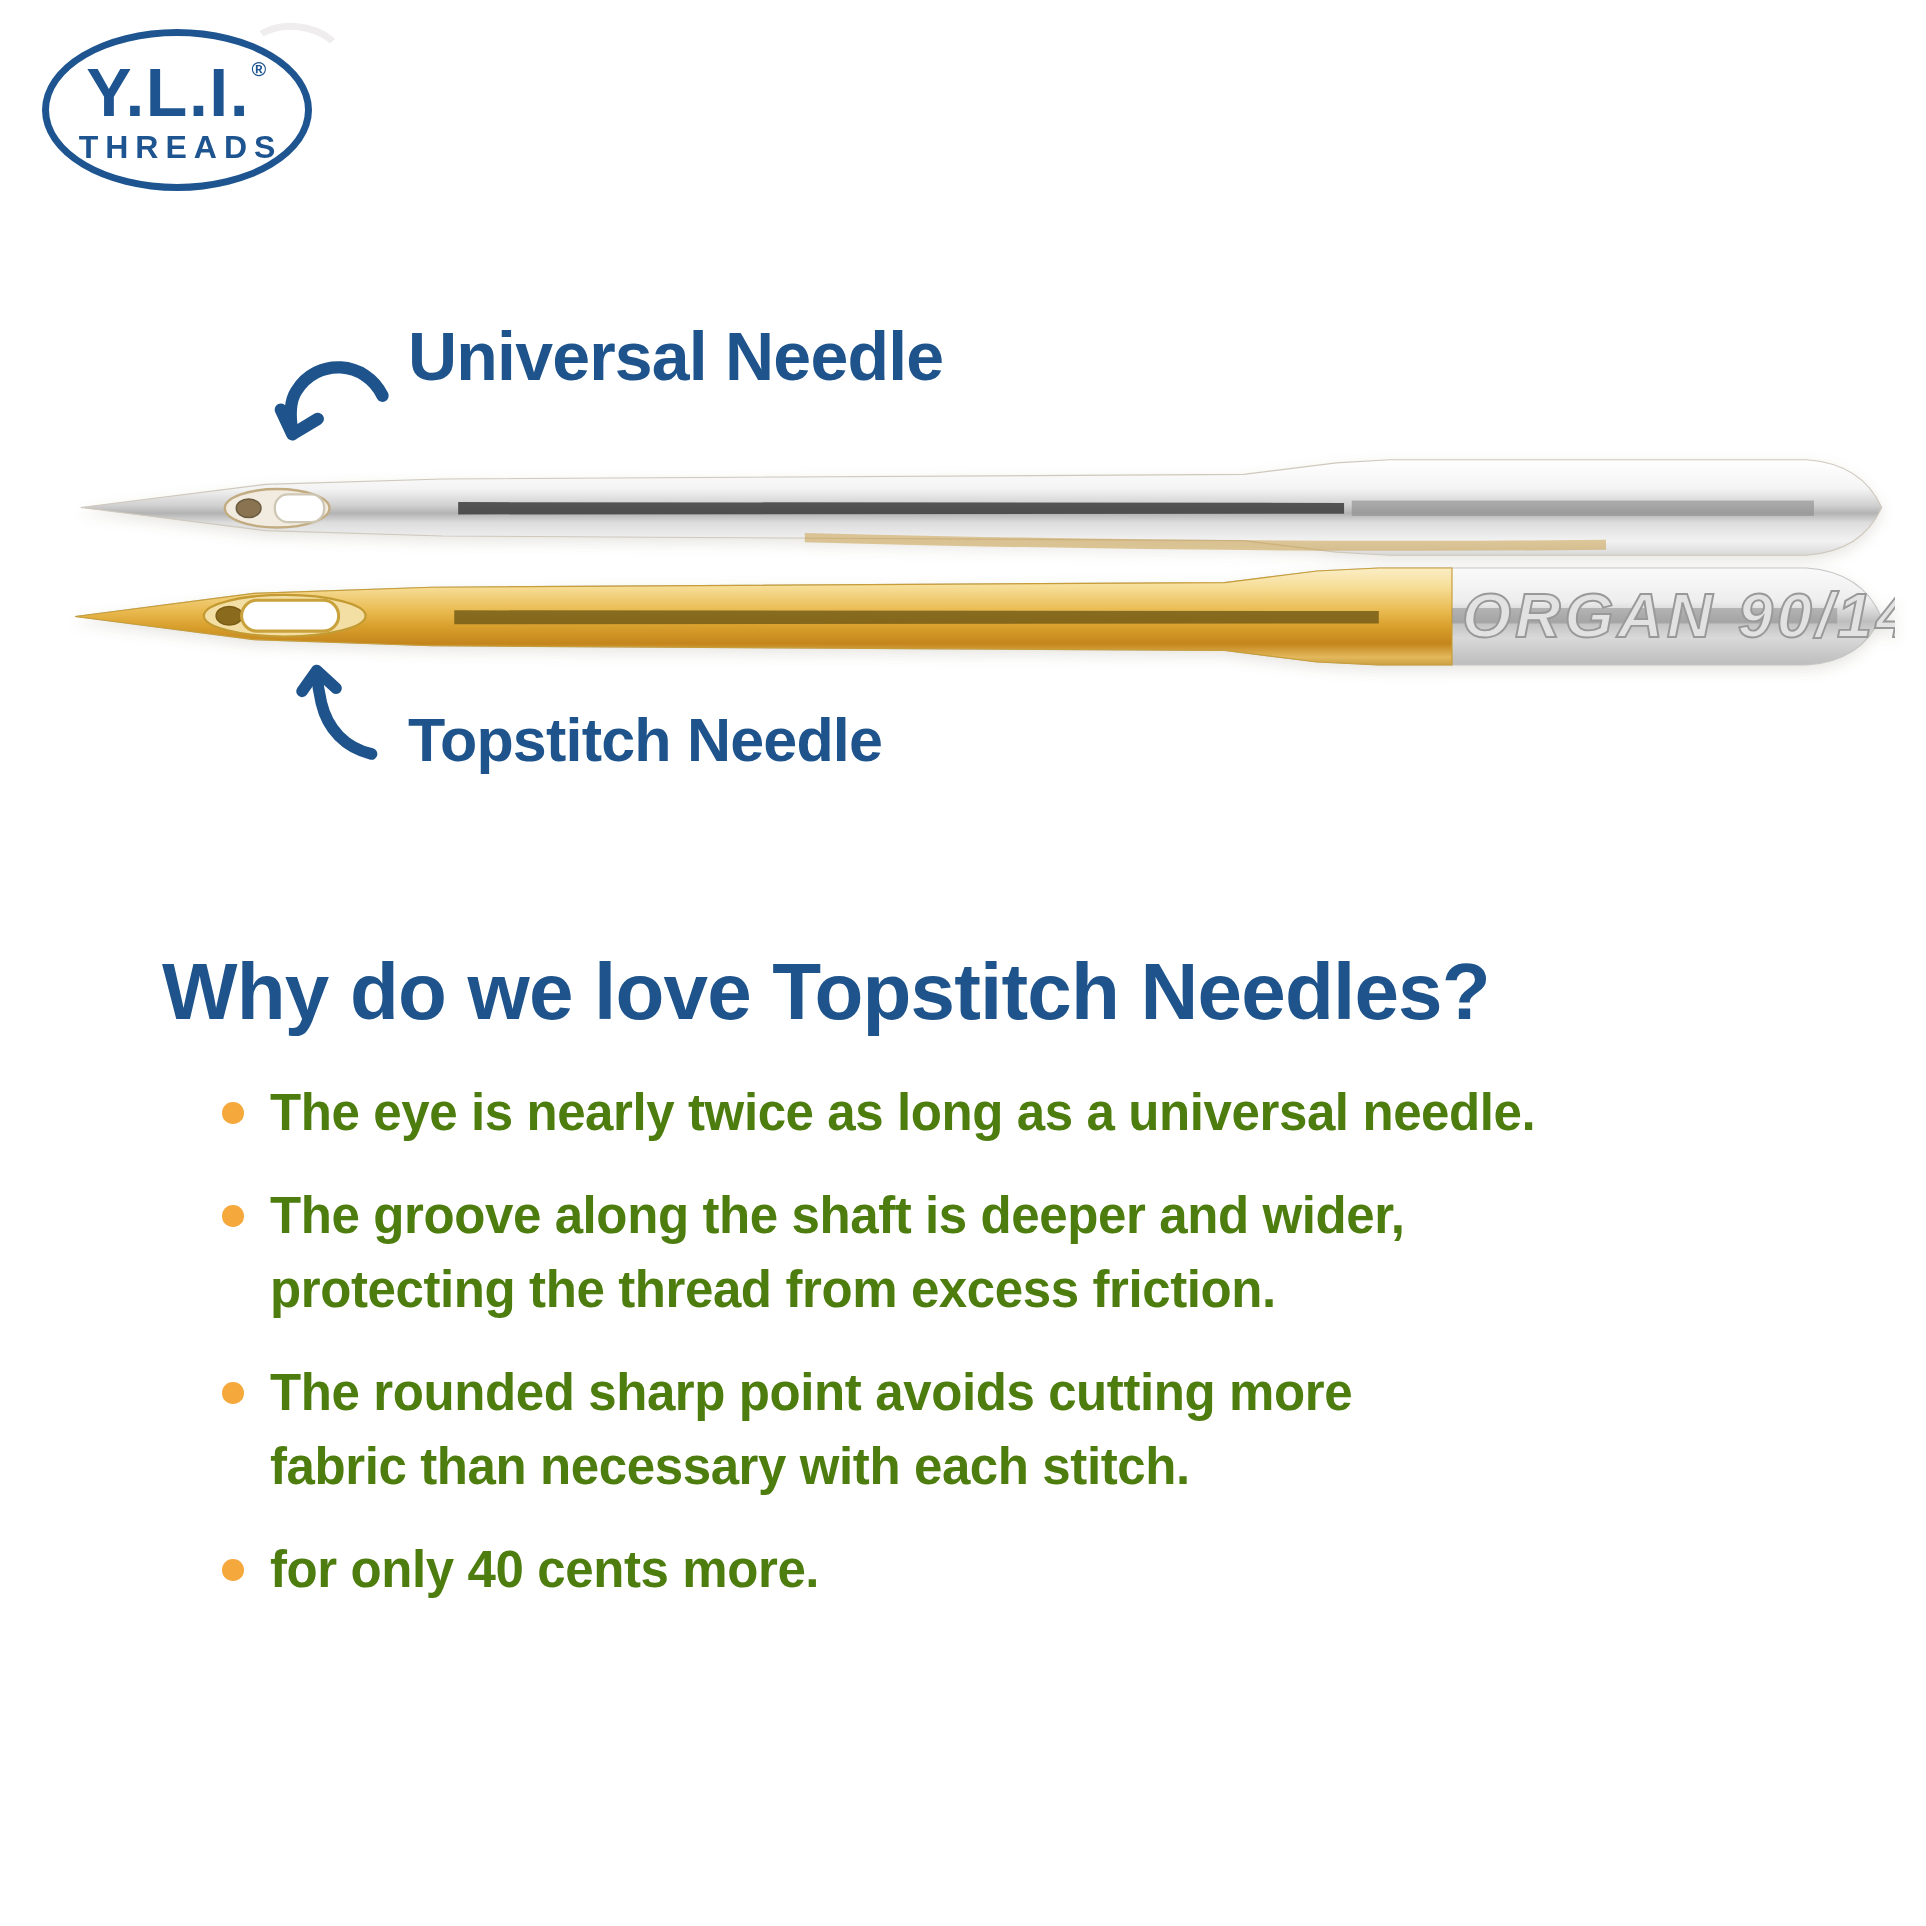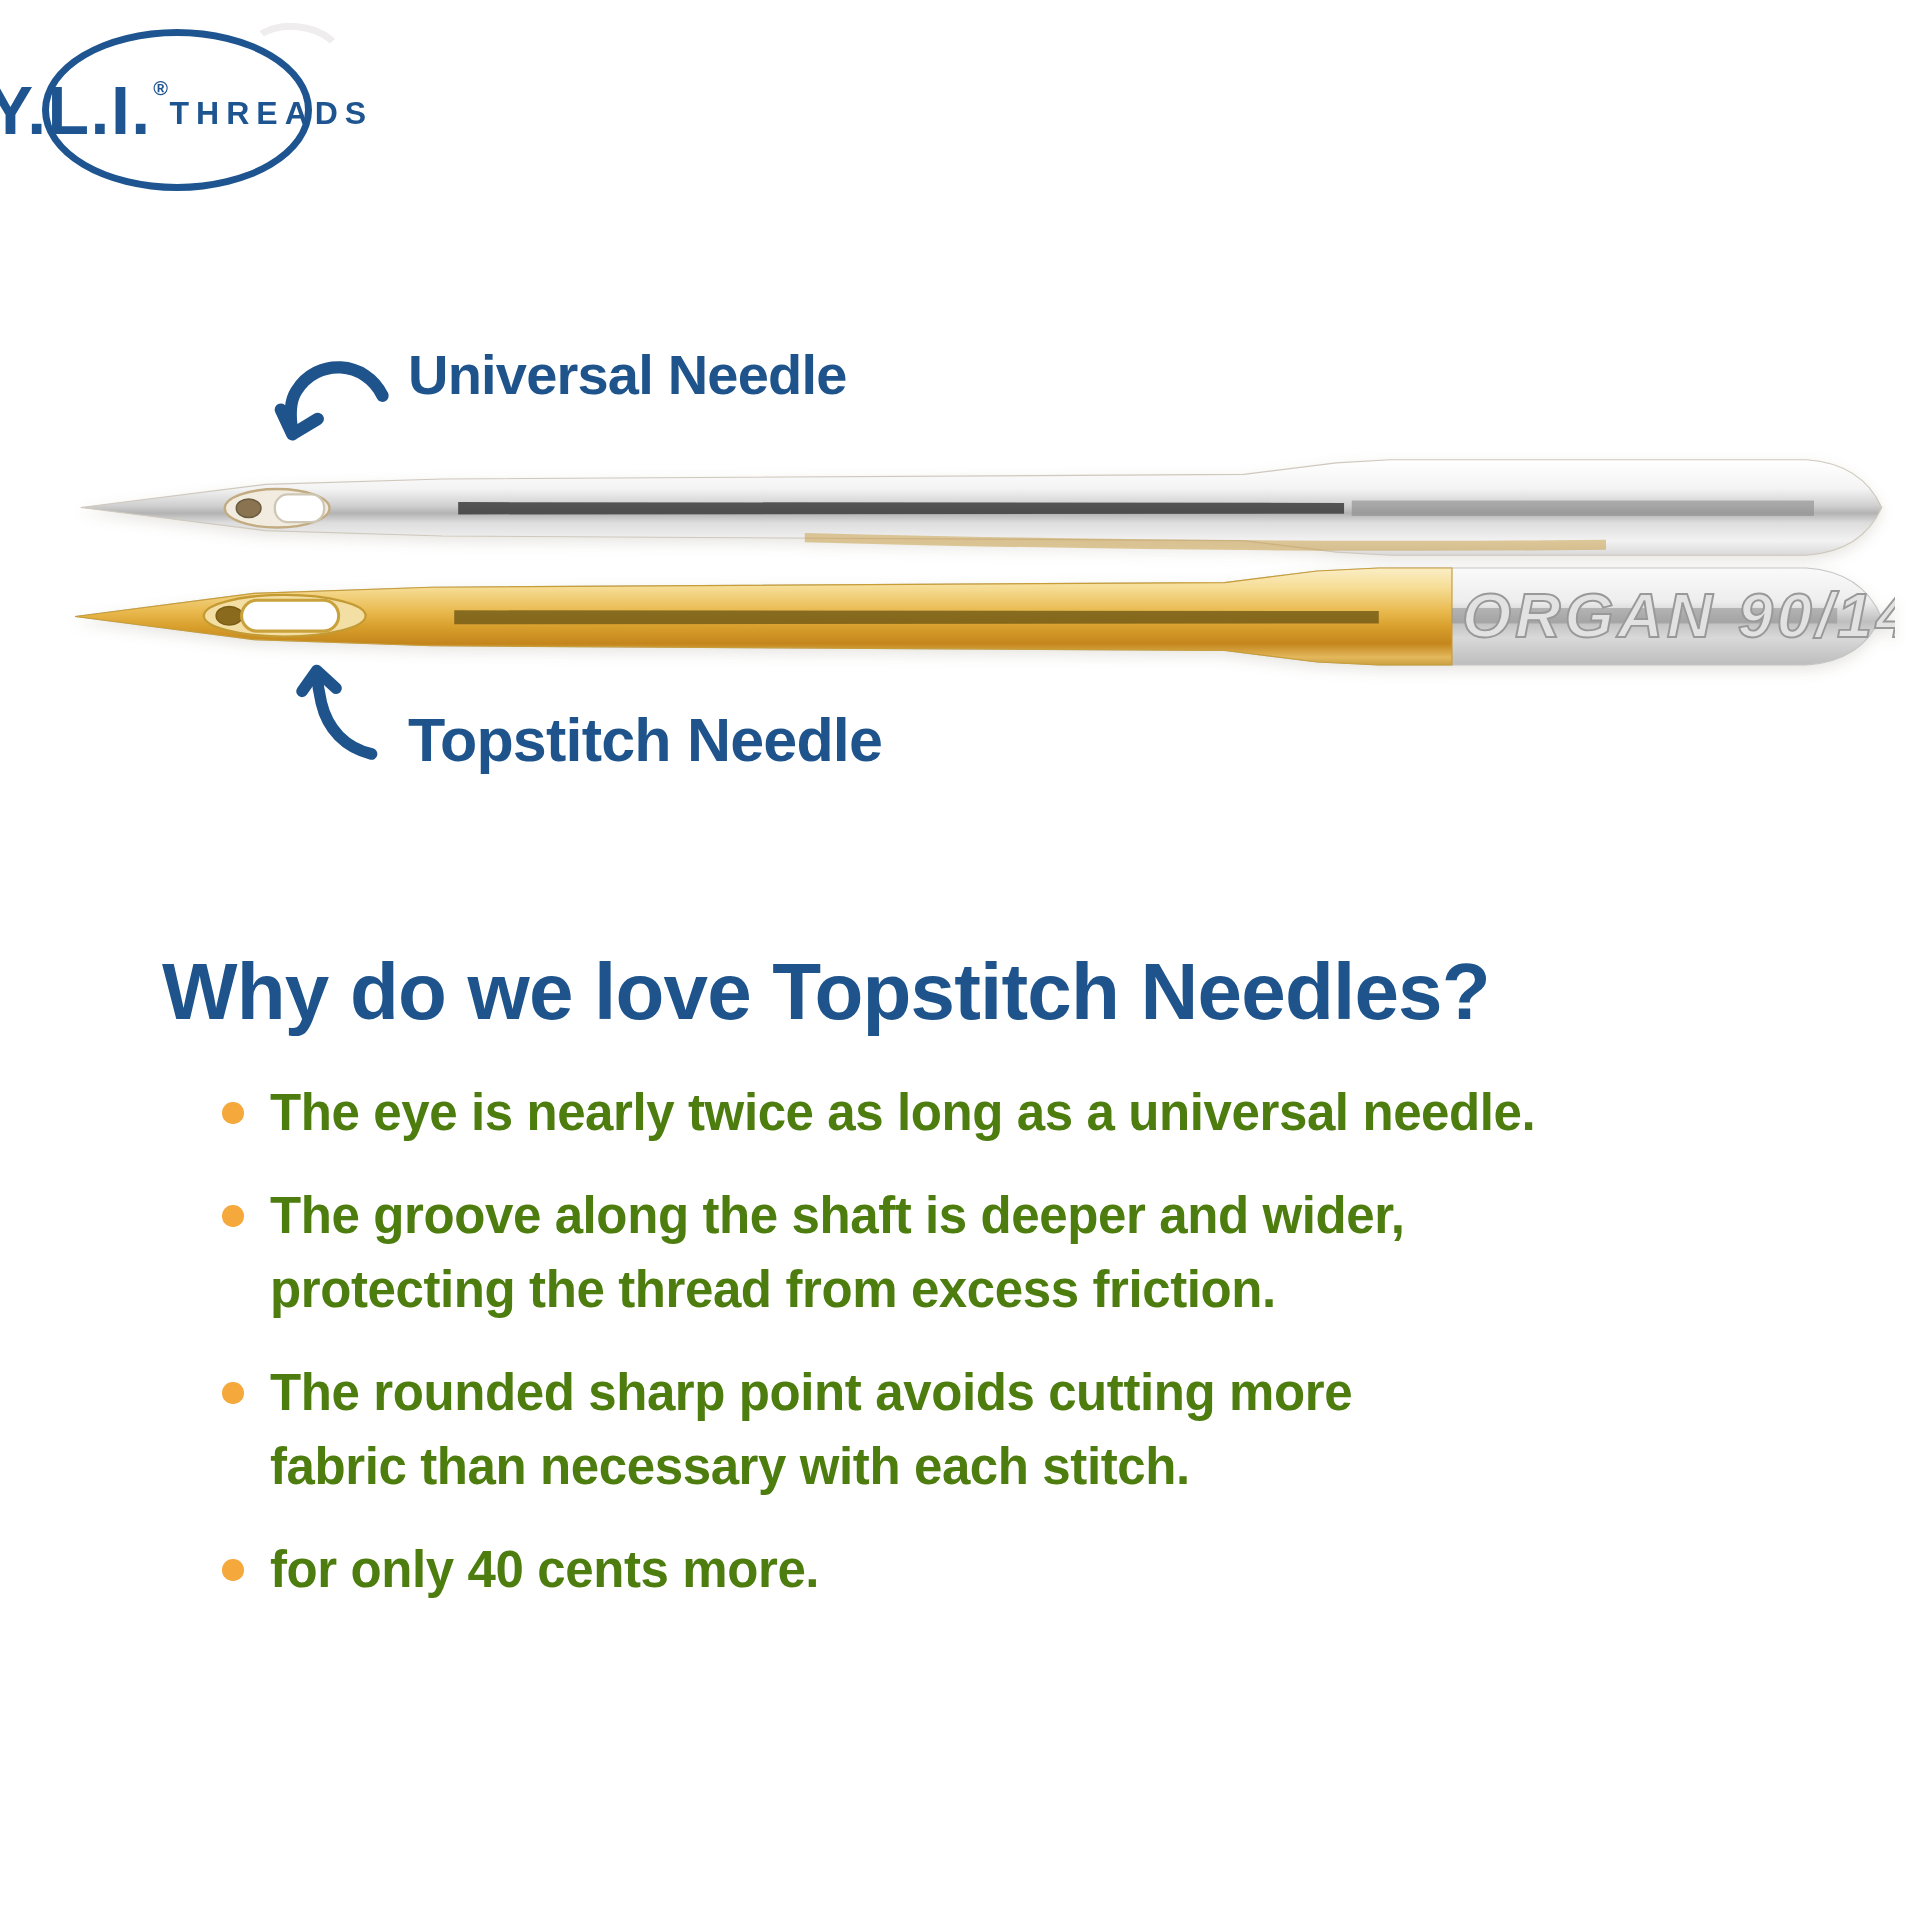--- a/index.html
+++ b/index.html
@@ -3,37 +3,37 @@
 <meta charset="utf-8">
 <style>
   html,body{margin:0;padding:0;background:#ffffff;}
   body{width:1926px;height:1926px;position:relative;overflow:hidden;
        font-family:"Liberation Sans", sans-serif;}
   .page{position:absolute;inset:0;background:#ffffff;}
 
   
   .logo{position:absolute;left:42px;top:29px;width:256px;height:148px;
         border:7px solid #1E5590;border-radius:50%;
-        display:flex;flex-direction:row;align-items:center;justify-content:center;
+        display:flex;flex-direction:column;align-items:center;justify-content:center;
         color:#1E5590;}
   .logo-main{font-size:68px;font-weight:800;letter-spacing:1.5px;line-height:1;
              display:flex;align-items:flex-start;}
   .logo-main sup{font-size:20px;font-weight:700;margin-top:1.5px;margin-left:1.5px;}
   .logo-sub{font-size:32px;font-weight:700;letter-spacing:7px;margin-top:5px;
             margin-right:-7px;line-height:1;}
 
   
   .faint-arc{position:absolute;left:245px;top:23px;width:86px;height:54px;
              border:7px solid transparent;border-top-color:#efeded;
              border-radius:50%;transform:rotate(6deg);}
 
   
   .label{position:absolute;color:#1E548B;font-weight:800;letter-spacing:-0.8px;
          white-space:nowrap;line-height:1.1;}
-  .label-universal{left:408px;top:344px;font-size:56px;text-align:right;}
+  .label-universal{left:408px;top:319px;font-size:68px;text-align:right;}
   .label-topstitch{left:408px;top:707px;font-size:61px;}
 
   
   .arrow{position:absolute;overflow:visible;}
   .arrow-universal{left:223px;top:351px;width:185px;height:108px;}
   .arrow-topstitch{left:285px;top:655px;width:116px;height:116px;}
   .needle{position:absolute;filter:drop-shadow(0 5.4px 7px rgba(60,50,20,0.12));}
   .needle-universal{left:73px;top:442px;width:1818px;height:131px;}
   .needle-topstitch{left:69px;top:551px;width:1826px;height:131px;}
 

